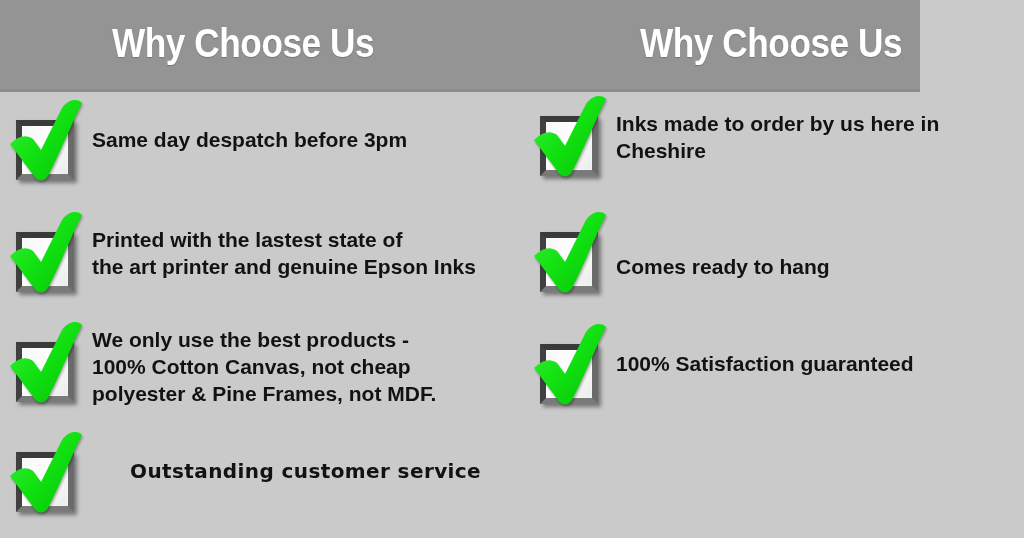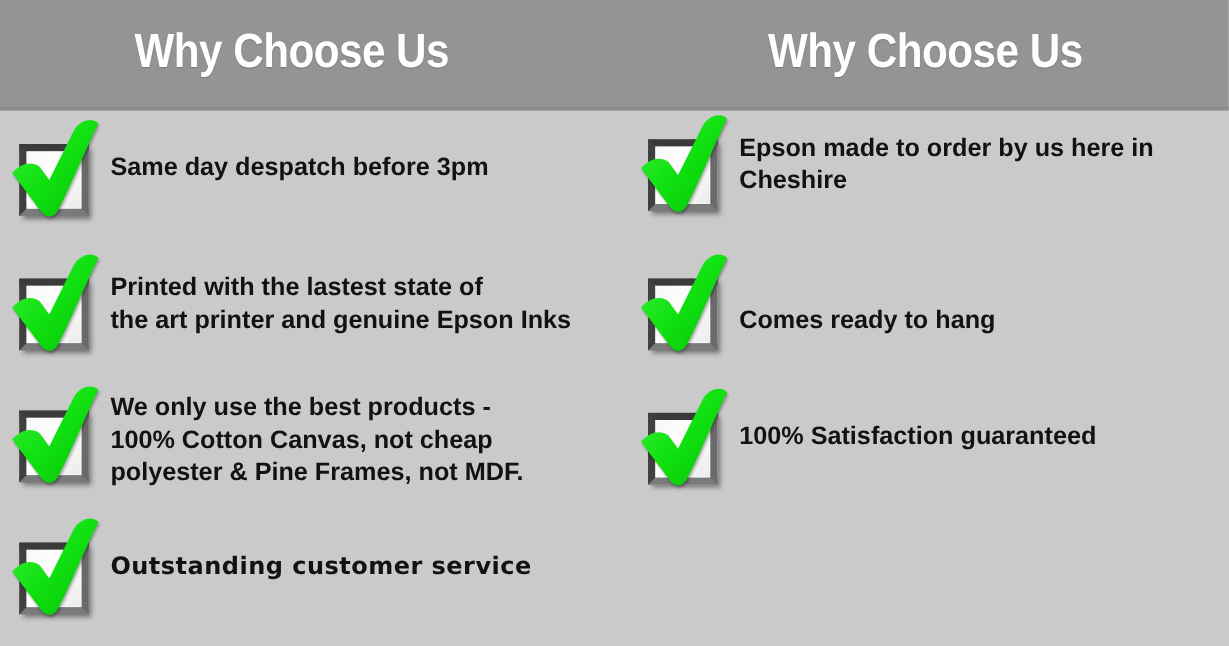--- a/index.html
+++ b/index.html
@@ -21,21 +21,21 @@
     width: 1024px;
     height: 538px;
     background: #cacaca;
   }
 
   
   .header-band {
     position: absolute;
     left: 0;
     top: 0;
-    width: 1024px;
+    width: 920px;
     height: 92px;
     background: #949494;
     border-bottom: 3px solid #8d8d8d;
     box-sizing: border-box;
   }
   .header-title {
     position: absolute;
     top: 20px;
     color: #ffffff;
     font-family: "Liberation Sans Narrow", "Liberation Sans", sans-serif;
@@ -122,21 +122,21 @@
     font-family: "DejaVu Sans", sans-serif;
     font-weight: bold;
     font-size: 20px;
     letter-spacing: 0.4px;
   }
 
   
   .pos-1 { left: 6px;  top: 8px;   }
   .pos-2 { left: 6px;  top: 120px; }
   .pos-3 { left: 6px;  top: 230px; }
-  .pos-4 { left: 6px;  top: 340px; }
+  .pos-4 { left: 6px;  top: 340px; gap: 38px; }
 
   
   .rpos-1 { left: 18px; top: 4px;   }
   .rpos-2 { left: 18px; top: 120px; align-items: center; }
   .rpos-3 { left: 18px; top: 232px; }
   .rpos-4 { left: 18px; top: 342px; }
 
   .feature-item .feature-text { padding-left: 8px; }
 </style>
 </head>
@@ -205,21 +205,21 @@
 
   <div class="column right">
 
     <div class="feature-item rpos-1">
       <span class="check-icon">
         <span class="check-box"></span>
         <svg class="check-mark" viewBox="0 0 78 82" xmlns="http://www.w3.org/2000/svg">
           <path d="M4 44 C12 36 20 34 27 39 L35 50 L56 8 C62 -1 72 -2 76 3 C70 14 50 62 42 76 C38 82 32 82 28 76 Z" fill="url(#g1)"></path>
         </svg>
       </span>
-      <span class="feature-text two-line">Epson made to order by us here in
+      <span class="feature-text two-line">Inks made to order by us here in
 Cheshire</span>
     </div>
 
     <div class="feature-item rpos-2">
       <span class="check-icon">
         <span class="check-box"></span>
         <svg class="check-mark" viewBox="0 0 78 82" xmlns="http://www.w3.org/2000/svg">
           <path d="M4 44 C12 36 20 34 27 39 L35 50 L56 8 C62 -1 72 -2 76 3 C70 14 50 62 42 76 C38 82 32 82 28 76 Z" fill="url(#g1)"></path>
         </svg>
       </span>

